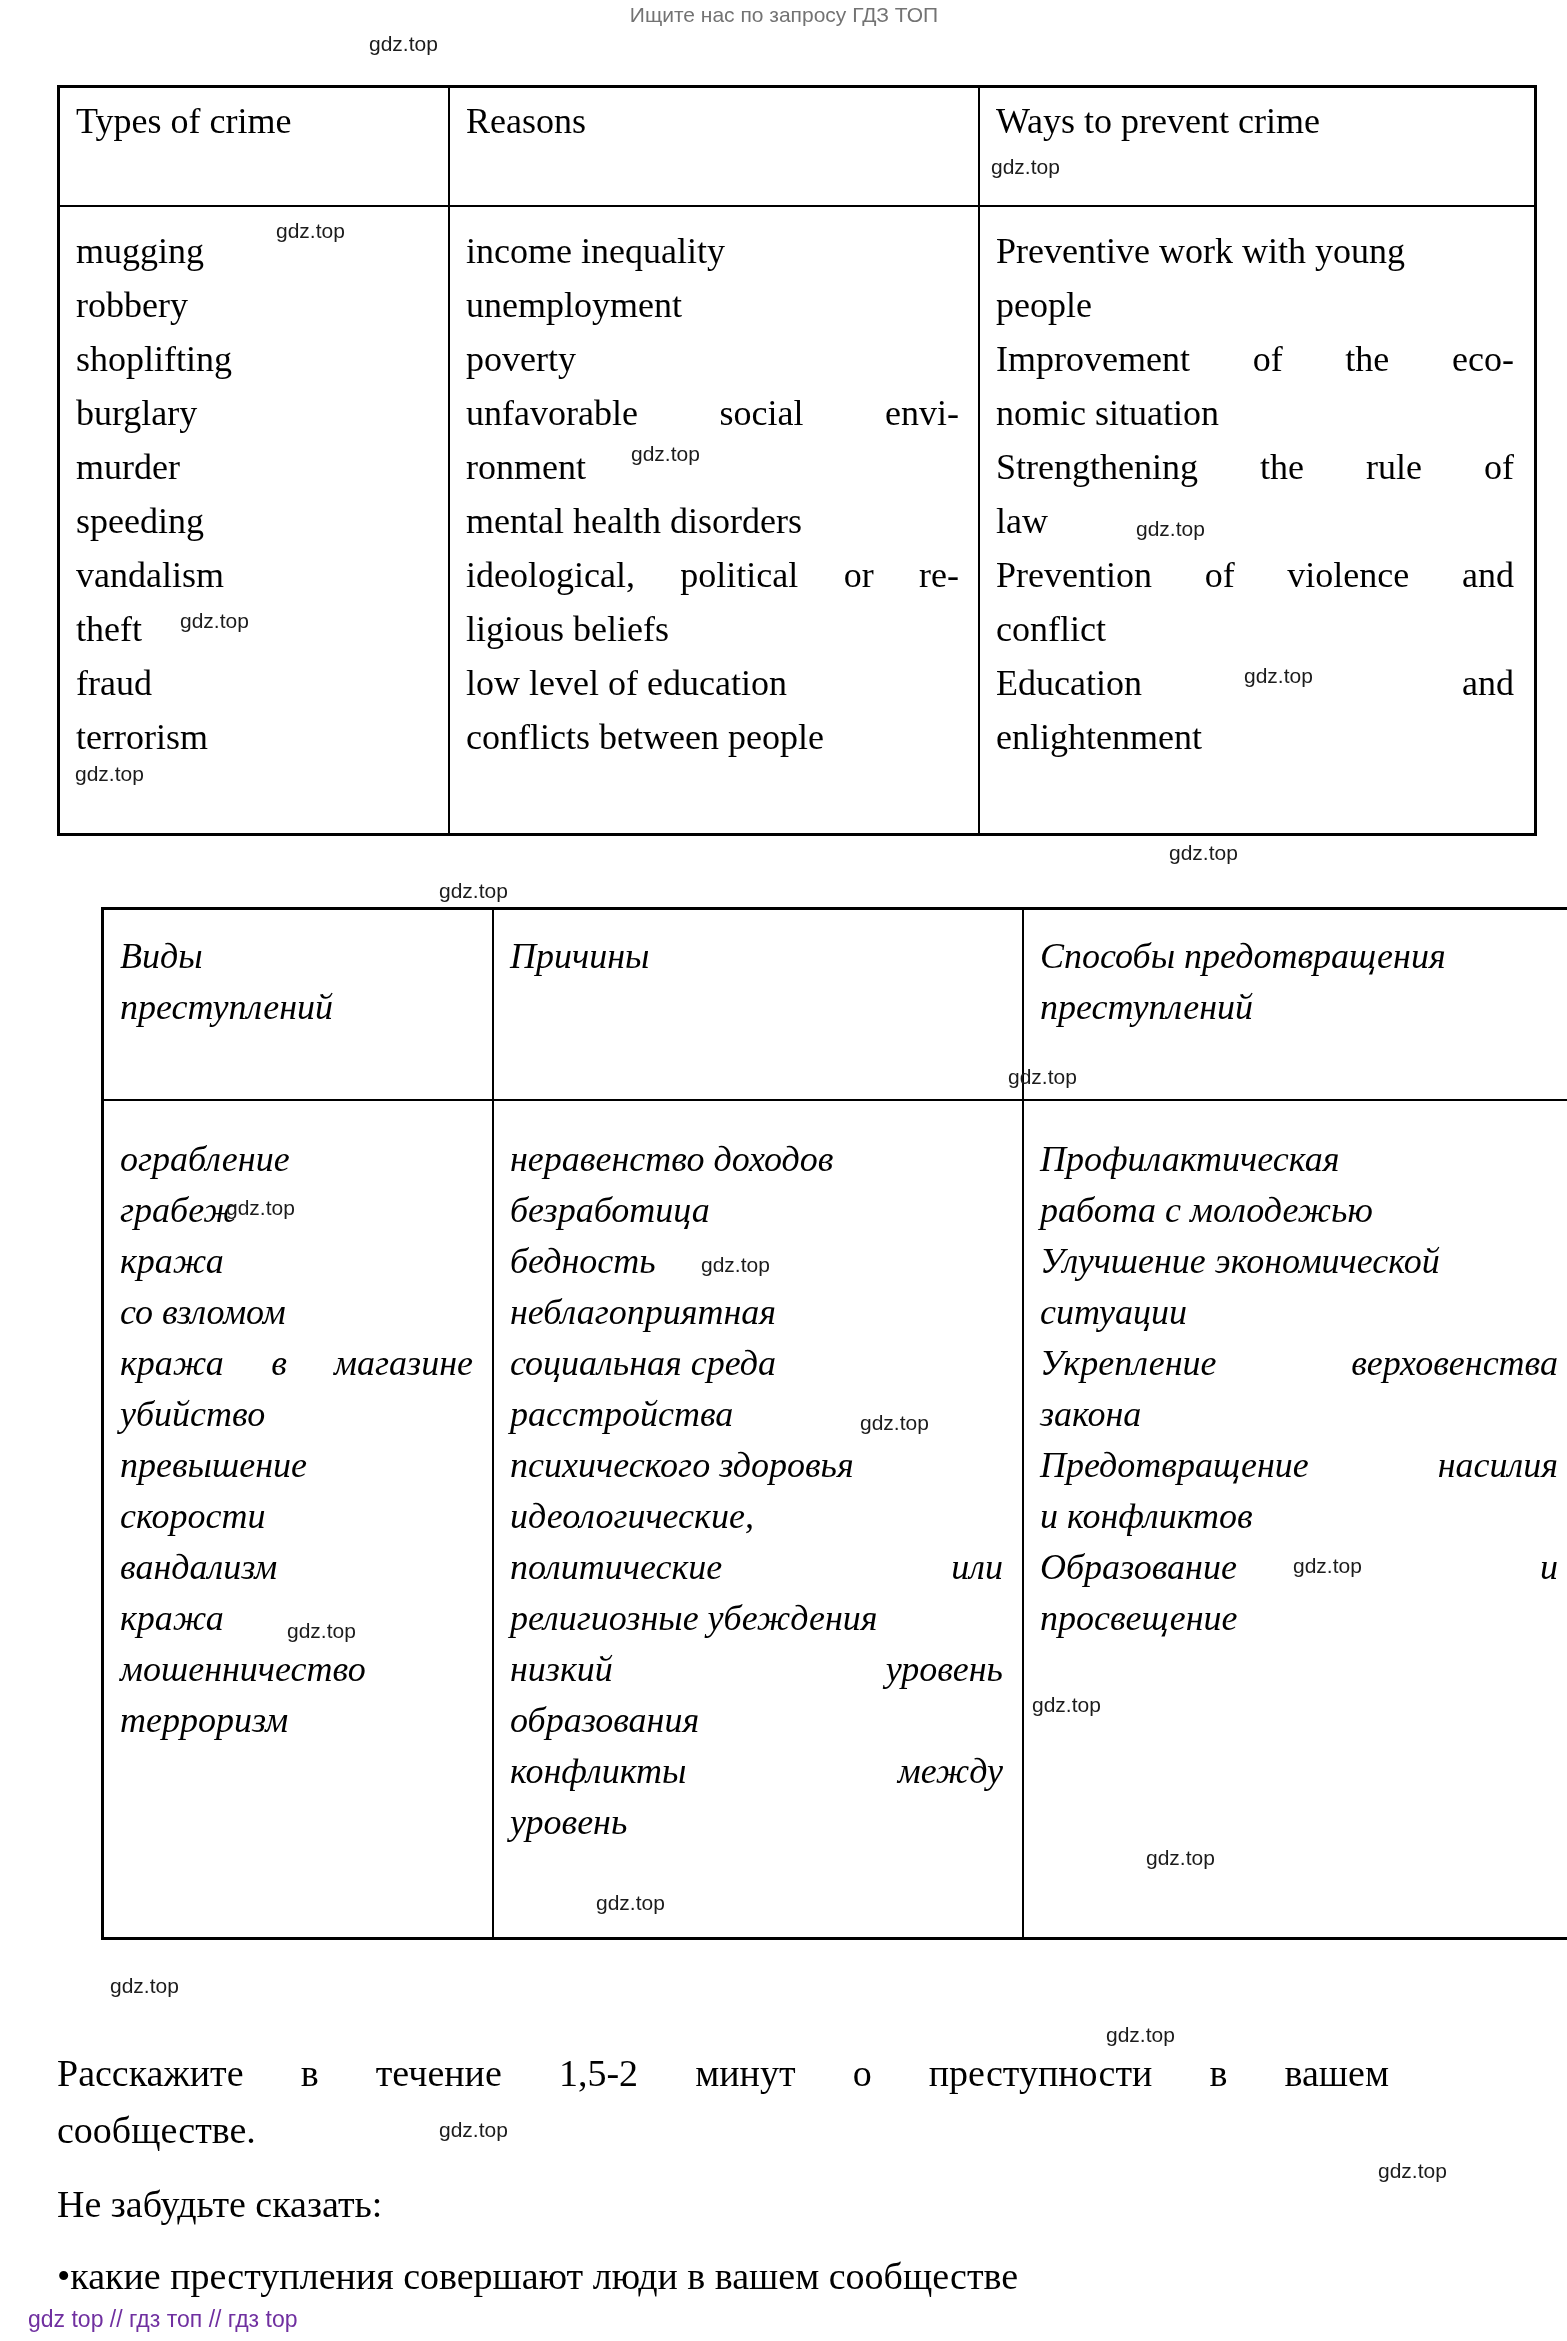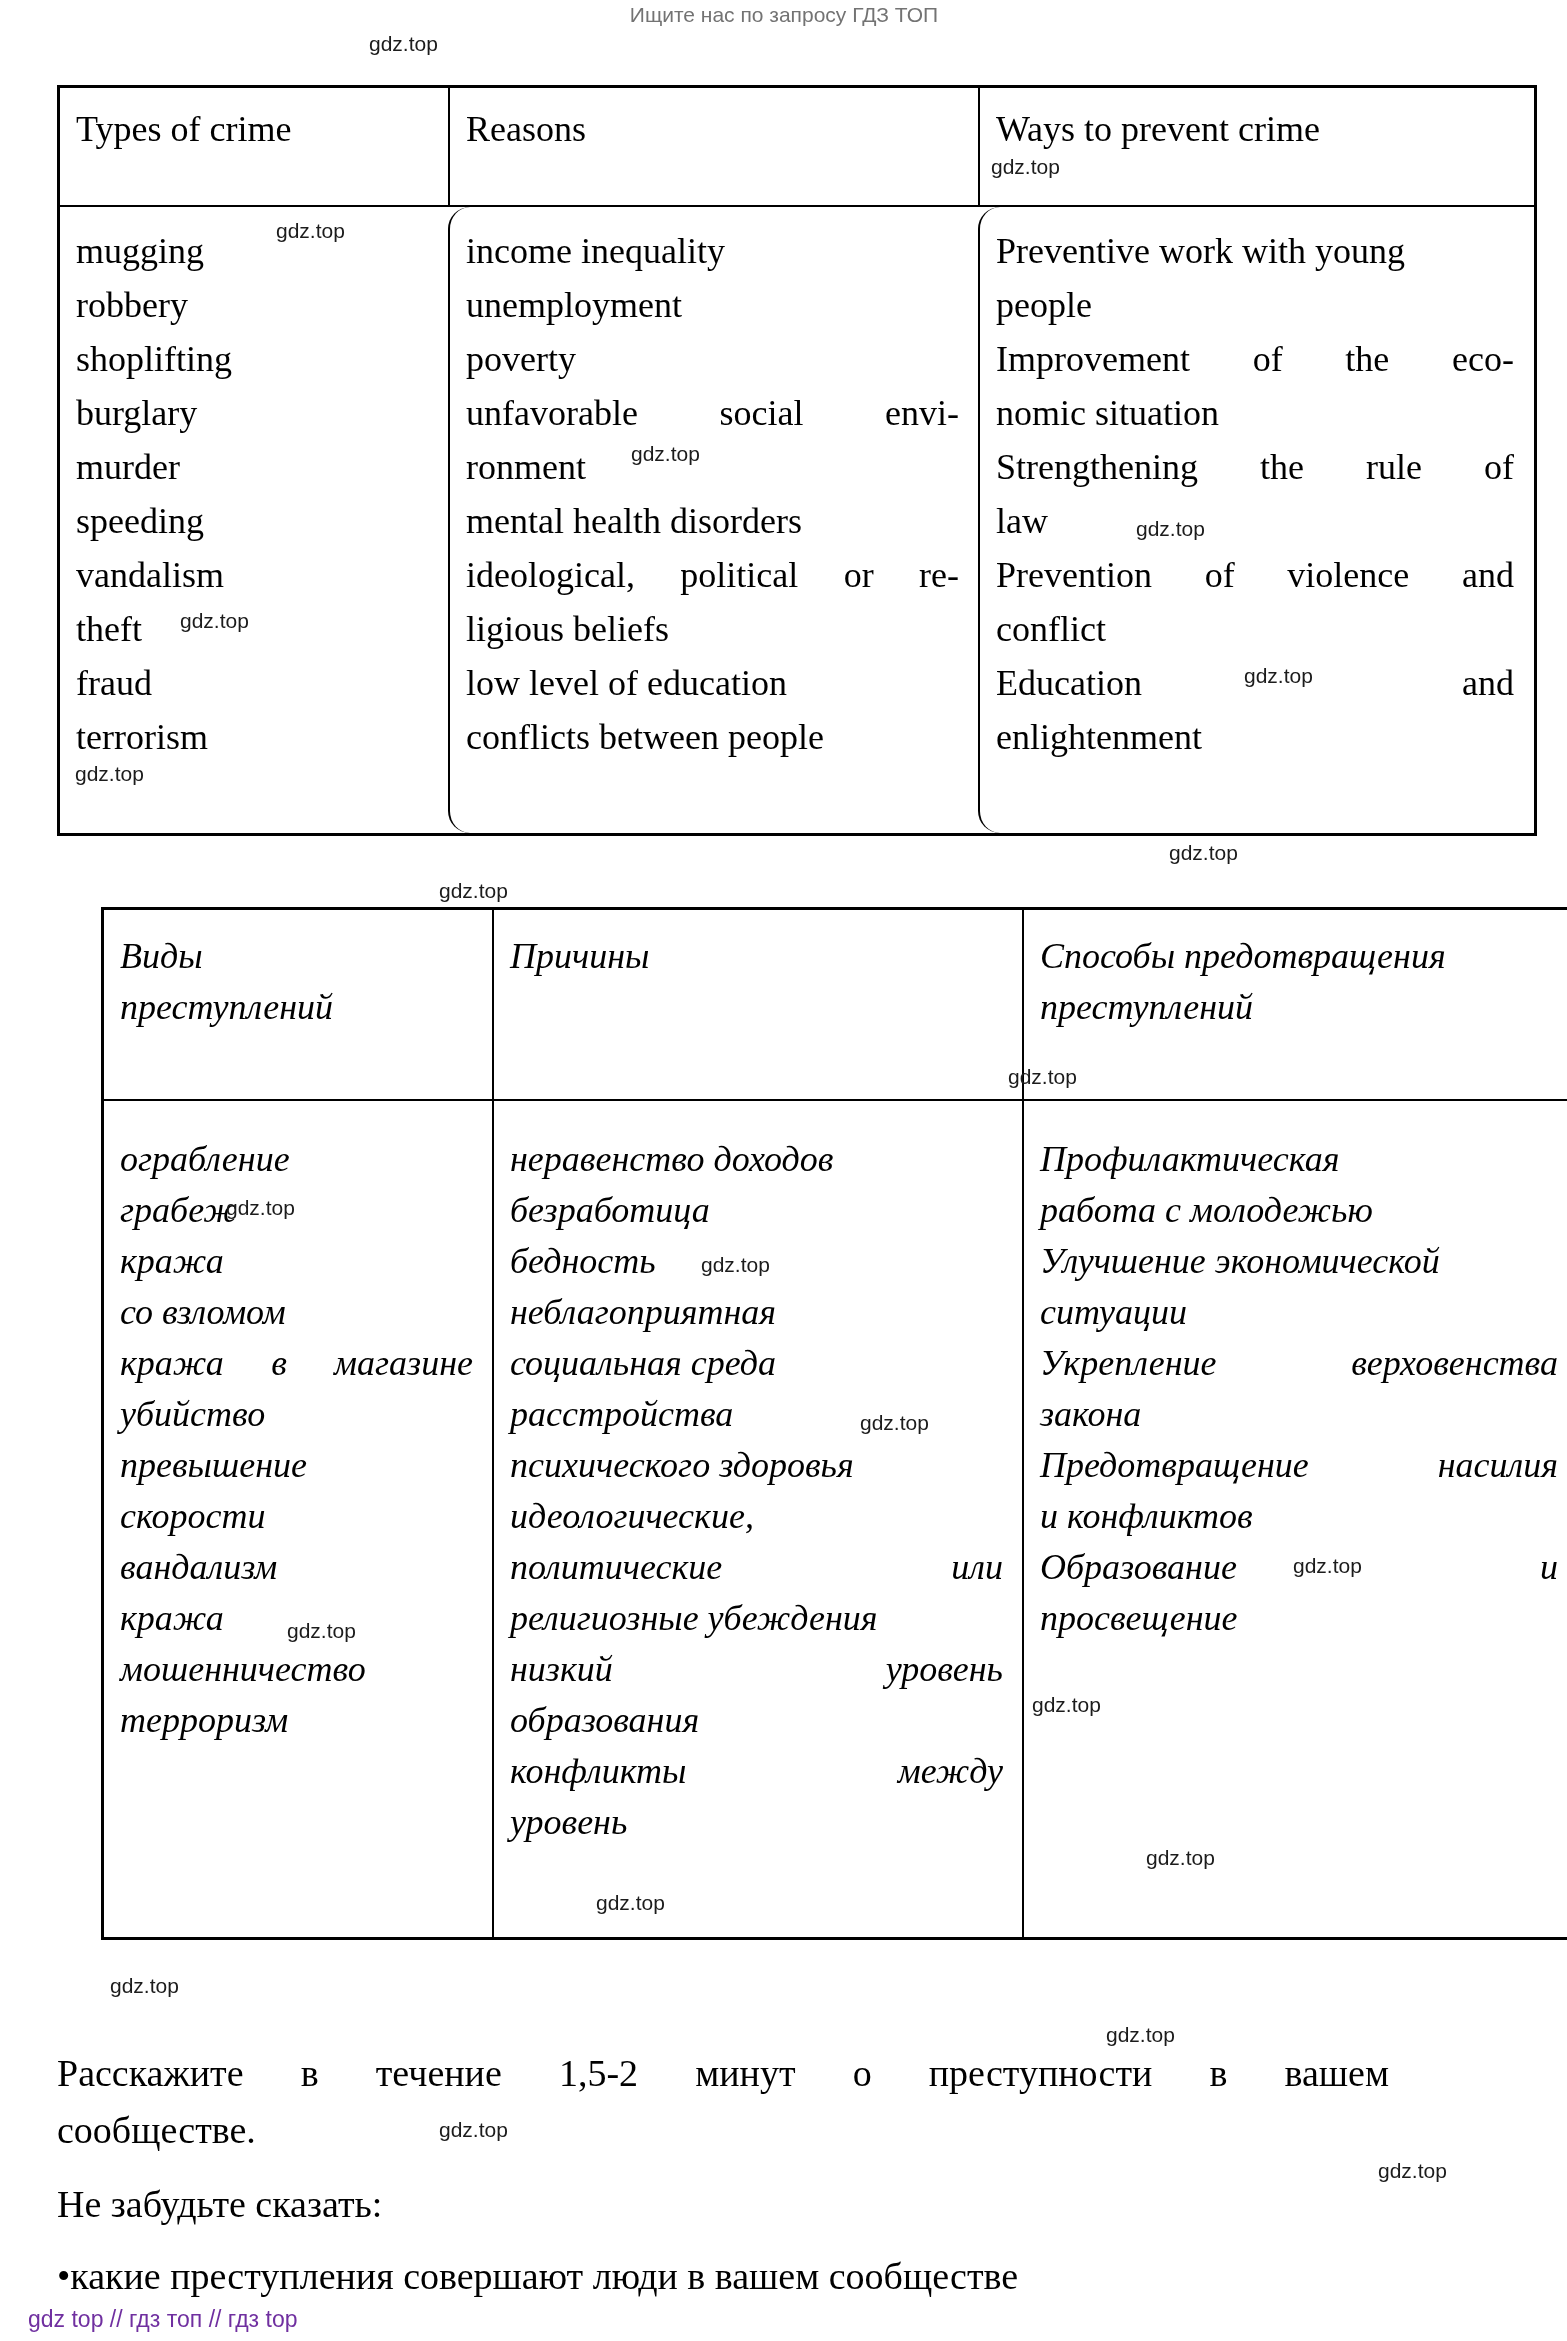--- a/index.html
+++ b/index.html
@@ -19,23 +19,23 @@
   #tbl1{top:85px;height:751px;}
   #tbl2{top:907px;height:1033px;margin-left:44px;}
   .tr{display:flex;flex:0 0 auto;}
   .hdr{border-bottom:2.4px solid #000;}
   #tbl1 .hdr{height:117px;}
   #tbl2 .hdr{height:189px;}
   .body{flex:1 1 auto;overflow:hidden;}
   .td{box-sizing:border-box;padding:19px 19px 0 16px;font-size:36px;}
   #tbl1 .td{line-height:54px;}
   #tbl2 .td{line-height:51px;font-style:italic;}
-  #tbl1 .hdr .td{padding-top:14px;}
+  #tbl1 .hdr .td{padding-top:6px;}
   #tbl2 .hdr .td{padding-top:20.5px;line-height:51px;}
-  #tbl1 .body .td{padding-top:17.4px;border-radius:22px;}
+  #tbl1 .body .td{padding-top:17.4px;}
   #tbl2 .body .td{padding-top:33px;}
   .c1{flex:0 0 388px;width:388px;}
   .c2{flex:0 0 530px;width:530px;border-left:2.4px solid #000;}
   .c3{flex:0 0 555px;width:555px;border-left:2.4px solid #000;}
   .line{white-space:normal;}
   .justify{text-align:justify;text-align-last:justify;}
 
   .task-para{position:absolute;left:57px;top:2045px;width:1332px;
              font-size:38px;line-height:57px;}
   .reminder{position:absolute;left:57px;top:2178px;font-size:38px;line-height:52px;}

